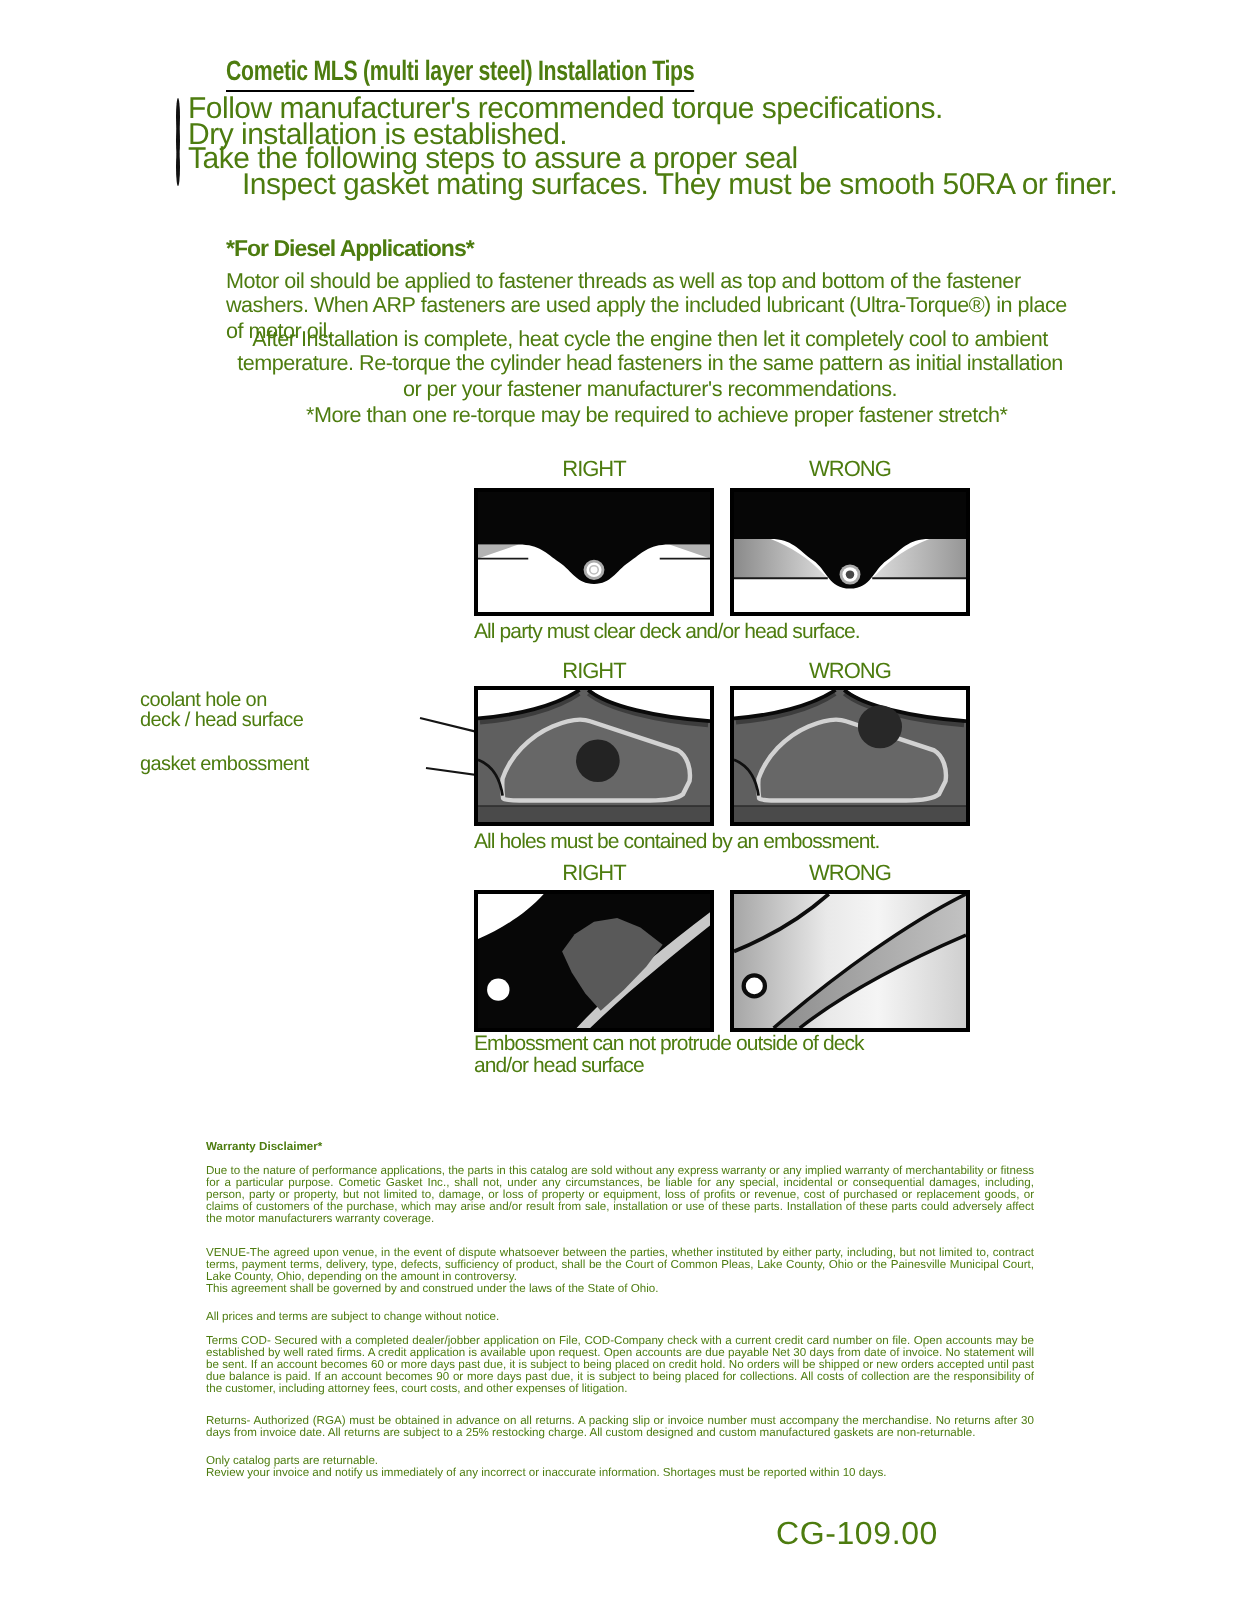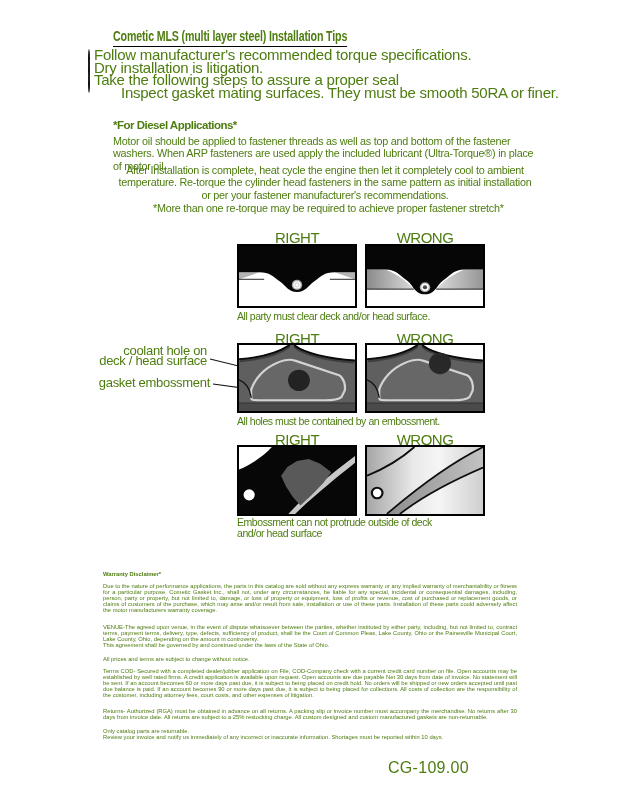--- a/index.html
+++ b/index.html
@@ -17,27 +17,27 @@
   .tip-row{display:flex;align-items:flex-start;height:12.7px;font-size:15px;letter-spacing:-.25px;white-space:nowrap;}
   .tip-row.sub{padding-left:29px;}
   .marker{flex:0 0 auto;margin:3.5px 4px 0 0;}
   .ring{width:4px;height:4px;border:1px solid #111;border-radius:50%;}
   .dot{width:4px;height:4px;background:#111;border-radius:50%;margin-top:4px;}
 
   .h2{font-size:11.5px;font-weight:bold;letter-spacing:-.5px;white-space:nowrap;}
   .para{width:424px;font-size:10.8px;line-height:12.3px;letter-spacing:-.25px;}
 
   
-  .dlabel{width:120px;text-align:center;font-size:15px;letter-spacing:-.5px;white-space:nowrap;}
+  .dlabel{width:120px;text-align:center;font-size:11px;letter-spacing:-.5px;white-space:nowrap;}
   .panel{width:120px;height:64px;border:2px solid #000;box-sizing:border-box;background:#fff;}
   .panel svg{display:block;width:100%;height:100%;}
   .p70{height:70px;}
   .p71{height:71px;}
   .dcaption{font-size:10.5px;letter-spacing:-.45px;white-space:nowrap;}
-  .ann{font-size:13px;line-height:10.8px;letter-spacing:-.3px;text-align:right;white-space:nowrap;}
+  .ann{font-size:10px;line-height:10.8px;letter-spacing:-.3px;white-space:nowrap;}
   .leader{pointer-events:none;}
 
   
   .legal{left:103px;width:414px;font-size:5.8px;line-height:6.05px;text-align:justify;}
   .legal.nj{text-align:left;}
   .lbold{font-weight:bold;}
 
   .footer-code{font-size:16px;letter-spacing:.3px;white-space:nowrap;}
 </style>
 </head>
@@ -49,21 +49,21 @@
     <span class="title">Cometic MLS (multi layer steel) Installation Tips</span>
   </div>
 
   <div class="abs tips">
     <div class="tip-row">
       <span class="marker"><span class="ring"></span></span>
       <span>Follow manufacturer's recommended torque specifications.</span>
     </div>
     <div class="tip-row">
       <span class="marker"><span class="ring"></span></span>
-      <span>Dry installation is litigation.</span>
+      <span>Dry installation is established.</span>
     </div>
     <div class="tip-row">
       <span class="marker"><span class="ring"></span></span>
       <span>Take the following steps to assure a proper seal</span>
     </div>
     <div class="tip-row sub">
       <span class="marker"><span class="dot" style="margin-top:0;"></span></span>
       <span>Inspect gasket mating surfaces.  They must be smooth 50RA or finer.</span>
     </div>
   </div>

